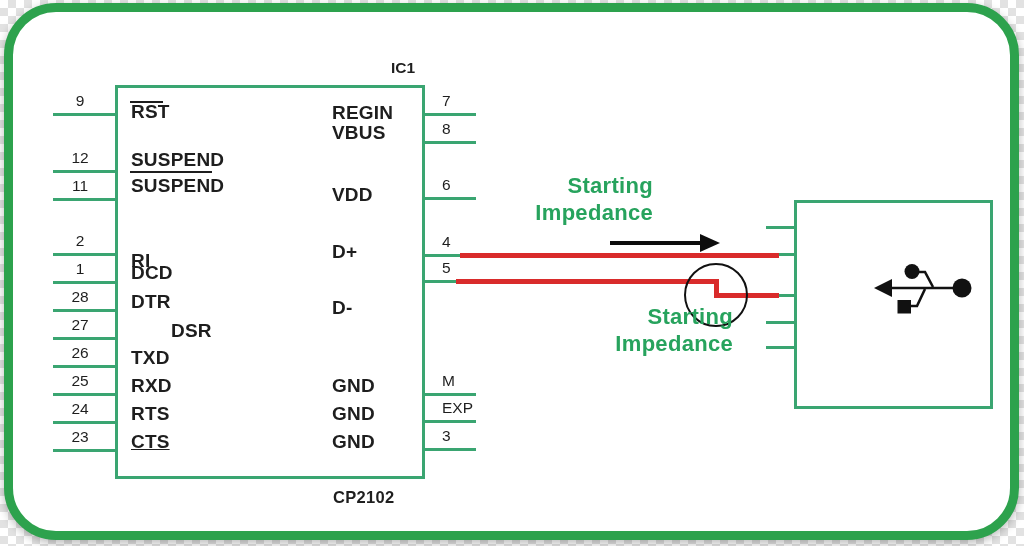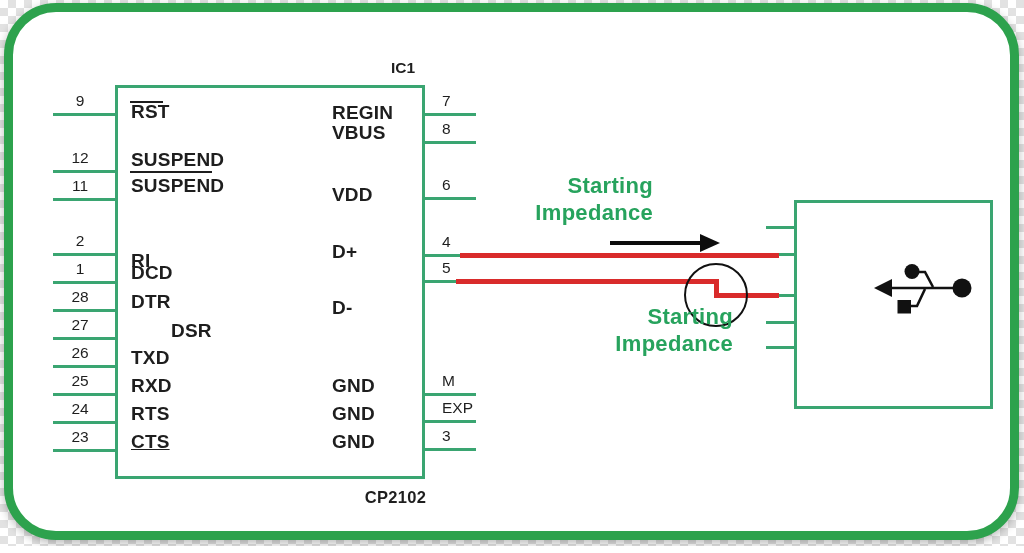--- a/index.html
+++ b/index.html
@@ -49,21 +49,21 @@
     white-space:nowrap;
   }
   .bar{position:absolute;height:2.2px;background:var(--ink);}
   .wire{position:absolute;background:var(--wire-red);}
   .title-label{
     position:absolute;font-size:15.5px;font-weight:600;color:var(--ink);
     text-align:center;
   }
   .part-label{
     position:absolute;font-size:16.5px;font-weight:600;color:var(--ink);
-    text-align:center;letter-spacing:.3px;
+    text-align:left;letter-spacing:.3px;
   }
   .ann{
     position:absolute;width:200px;text-align:right;
     color:var(--text-green);font-size:22px;font-weight:700;
     line-height:27.4px;letter-spacing:.3px;white-space:nowrap;
   }
   .arrow-shaft{position:absolute;background:#0d0d0d;}
   .arrow-head{
     position:absolute;width:0;height:0;
     border-top:9px solid transparent;border-bottom:9px solid transparent;

